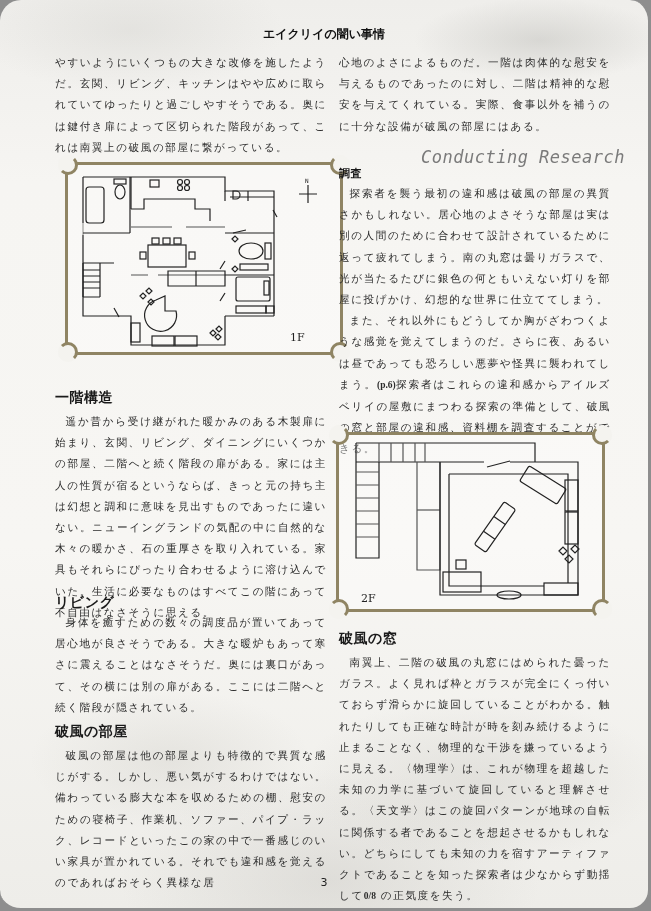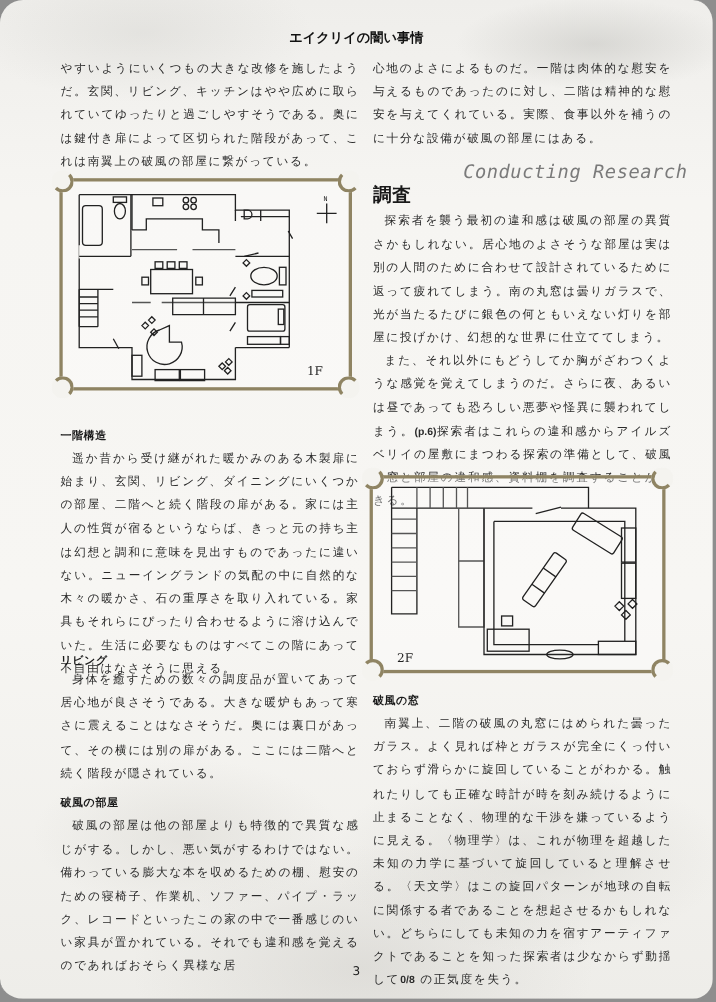--- a/index.html
+++ b/index.html
@@ -31,24 +31,24 @@
   .col { position: absolute; width: 272px; }
   .col-left { left: 55px; }
   .col-right { left: 339px; }
   p.body {
     margin: 0; font-size: 10.6px; line-height: 21.2px;
     letter-spacing: 1.55px; text-align: justify; color: #2a2a2a;
   }
   p.body.indent { text-indent: 1em; }
   .section-h {
     margin: 0; font-family: "DejaVu Sans", sans-serif;
-    font-weight: bold; font-size: 10px; color: #1a1a1a;
+    font-weight: bold; font-size: 14px; color: #1a1a1a;
     letter-spacing: 0.5px;
   }
-  .section-h.big { font-size: 17px; }
+  .section-h.big { font-size: 11px; }
   .script-heading {
     font-family: "DejaVu Sans Mono", monospace; font-style: italic;
     font-size: 17px; color: #7a7a7a; letter-spacing: 0.5px;
     text-align: right;
   }
   .map-frame {
     position: absolute; background: rgba(255,255,255,0.35);
     border: 3px solid #8f8463;
   }
   .map-frame .corner {
@@ -60,34 +60,34 @@
   .map-frame .c-bl { left: -10px; bottom: -10px; border-color: #8f8463 #8f8463 transparent transparent; }
   .map-frame .c-br { right: -10px; bottom: -10px; border-color: #8f8463 transparent transparent #8f8463; }
   .map-frame svg { position: absolute; left: 0; top: 0; }
   .floor-label {
     position: absolute; font-family: "DejaVu Serif", serif; font-size: 11px; color: #222;
   }
   .page-number {
     position: absolute; left: 0; width: 648px; top: 876px; text-align: center;
     font-family: "DejaVu Sans", sans-serif; font-size: 11px; color: #222;
   }
-  .ref { font-family: Liberation Sans, sans-serif; font-weight: bold; font-size: 9.5px; letter-spacing: 0; }
+  .ref { font-family: Liberation Serif, serif; font-weight: bold; font-size: 9.5px; letter-spacing: 0; }
 </style>
 </head>
 <body>
 
 <div class="page">
 
   <div class="header-title">エイクリイの闇い事情</div>
 
   <div class="col col-left" style="top:52px;">
     <p class="body">やすいようにいくつもの大きな改修を施したようだ。玄関、リビング、キッチンはやや広めに取られていてゆったりと過ごしやすそうである。奥には鍵付き扉によって区切られた階段があって、これは南翼上の破風の部屋に繋がっている。</p>
   </div>
 
-  <div class="map-frame" style="left:54px; top:162px; width:260px; height:187px;">
+  <div class="map-frame" style="left:65px; top:162px; width:260px; height:187px;padding-left:12px;">
     <span class="corner c-tl"></span>
     <span class="corner c-tr"></span>
     <span class="corner c-bl"></span>
     <span class="corner c-br"></span>
     <svg width="260" height="187" viewBox="0 0 260 187">
       <g fill="none" stroke="#222" stroke-width="1.2">
 
         <path d="M15 12 H157 V26 H206 V151"></path>
         <path d="M157 151 H206"></path>
         <path d="M15 12 V151 H63 V180 H157 V151"></path>

